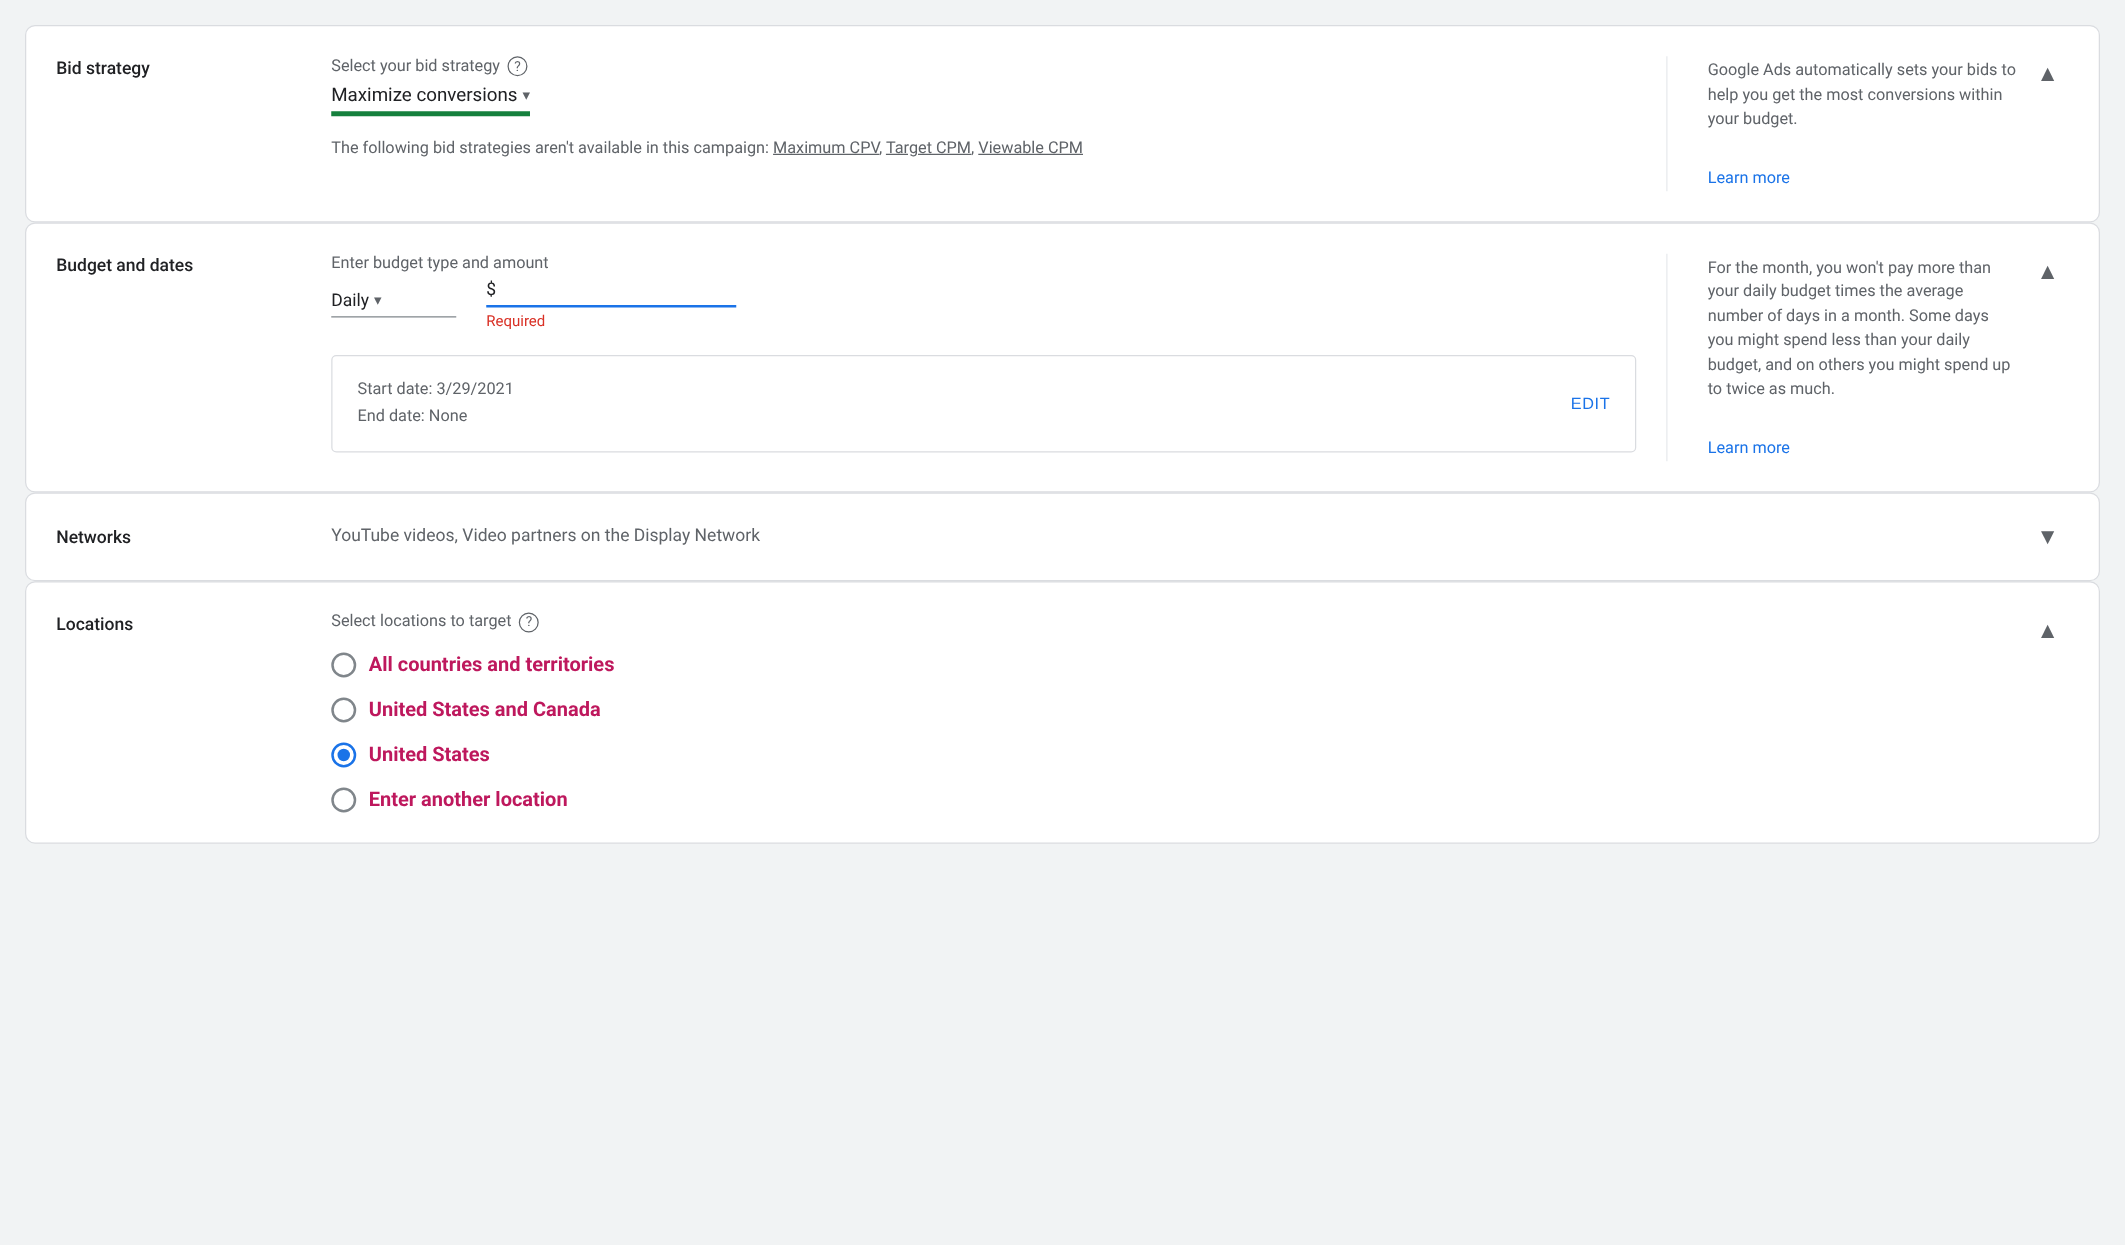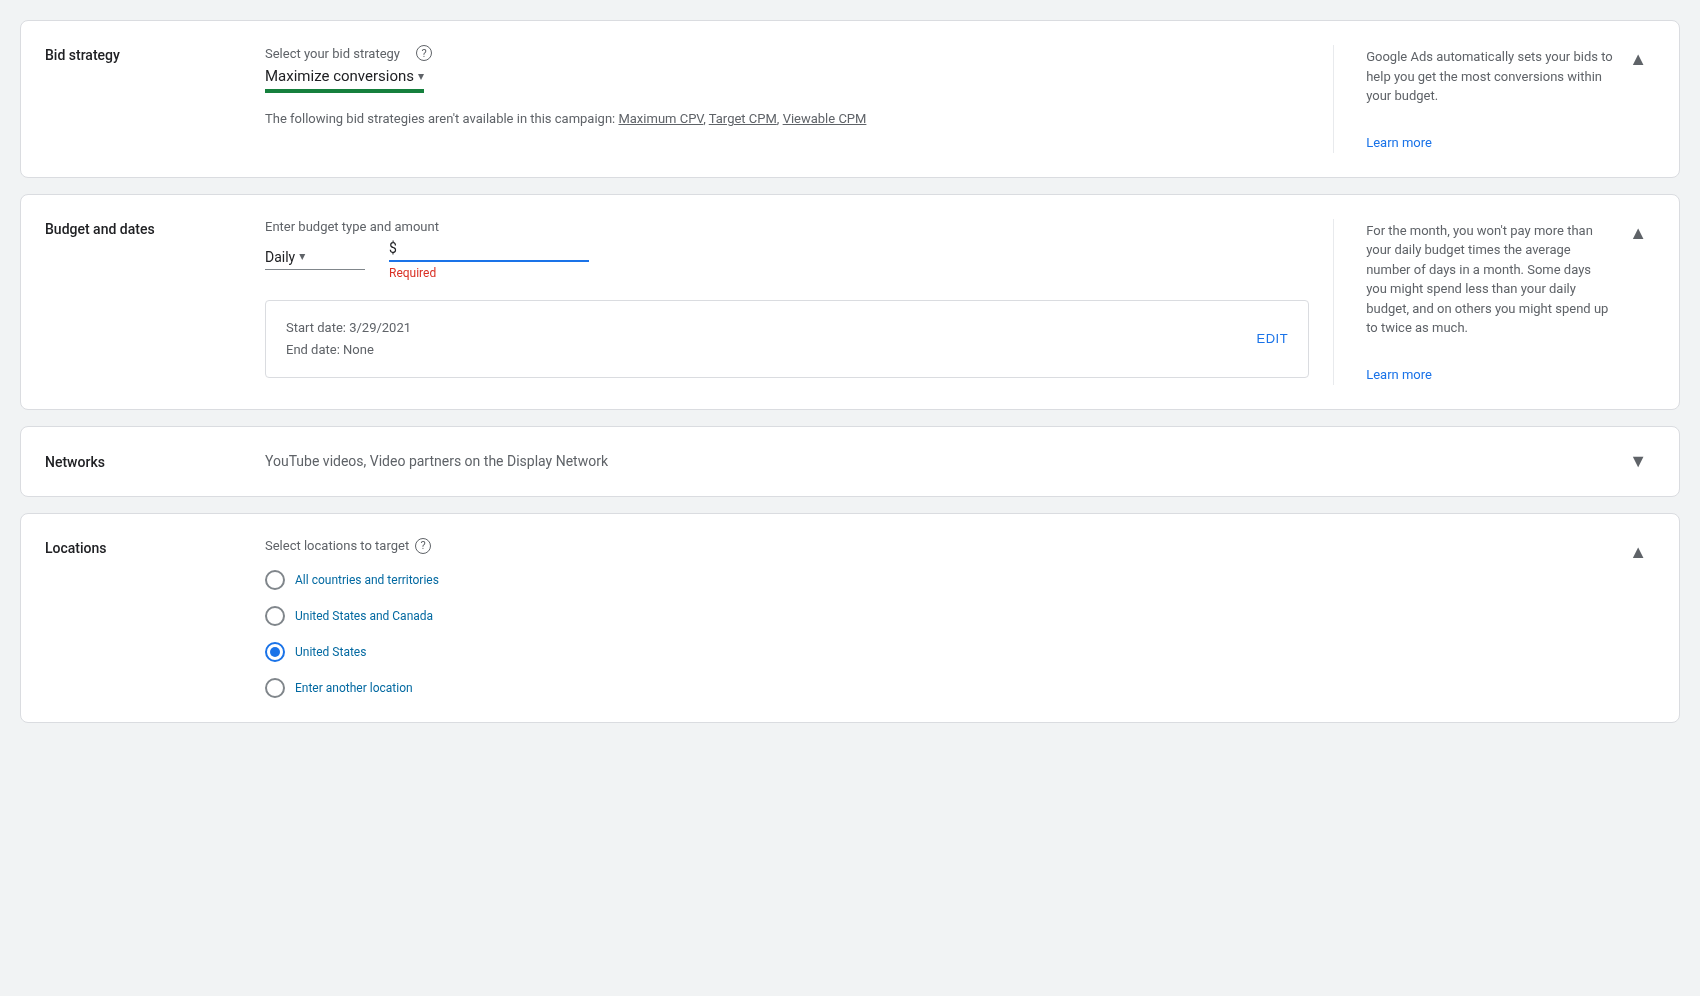--- a/index.html
+++ b/index.html
@@ -9,21 +9,20 @@
       font-size: 14px;
       color: #202124;
       padding: 20px;
       min-height: 996px;
     }
 
     .card {
       background: #fff;
       border: 1px solid #dadce0;
       border-radius: 8px;
-      margin-bottom: 16px;
       overflow: hidden;
     }
 
     .card-row {
       display: flex;
       align-items: flex-start;
       padding: 24px 24px;
     }
 
     .card-label {
@@ -63,21 +62,21 @@
       flex-shrink: 0;
     }
 
     
     .bid-strategy-label {
       color: #5f6368;
       font-size: 13px;
       margin-bottom: 6px;
       display: flex;
       align-items: center;
-      gap: 16px;
+      gap: 6px;
     }
 
     .help-icon {
       width: 16px;
       height: 16px;
       border: 1.5px solid #5f6368;
       border-radius: 50%;
       display: inline-flex;
       align-items: center;
       justify-content: center;
@@ -255,22 +254,23 @@
     }
 
     .radio-inner {
       width: 10px;
       height: 10px;
       border-radius: 50%;
       background: #1a73e8;
     }
 
     .radio-label {
-      font-size: 12px;
-      color: #0369a1;
+      font-size: 16px;
+      color: #be185d;
+      font-weight: bold;
     }
   </style>
 </head>
 <body>
 
 <div class="card">
   <div class="card-row">
     <div class="card-label">Bid strategy</div>
     <div class="card-content">
       <div class="bid-strategy-label">

